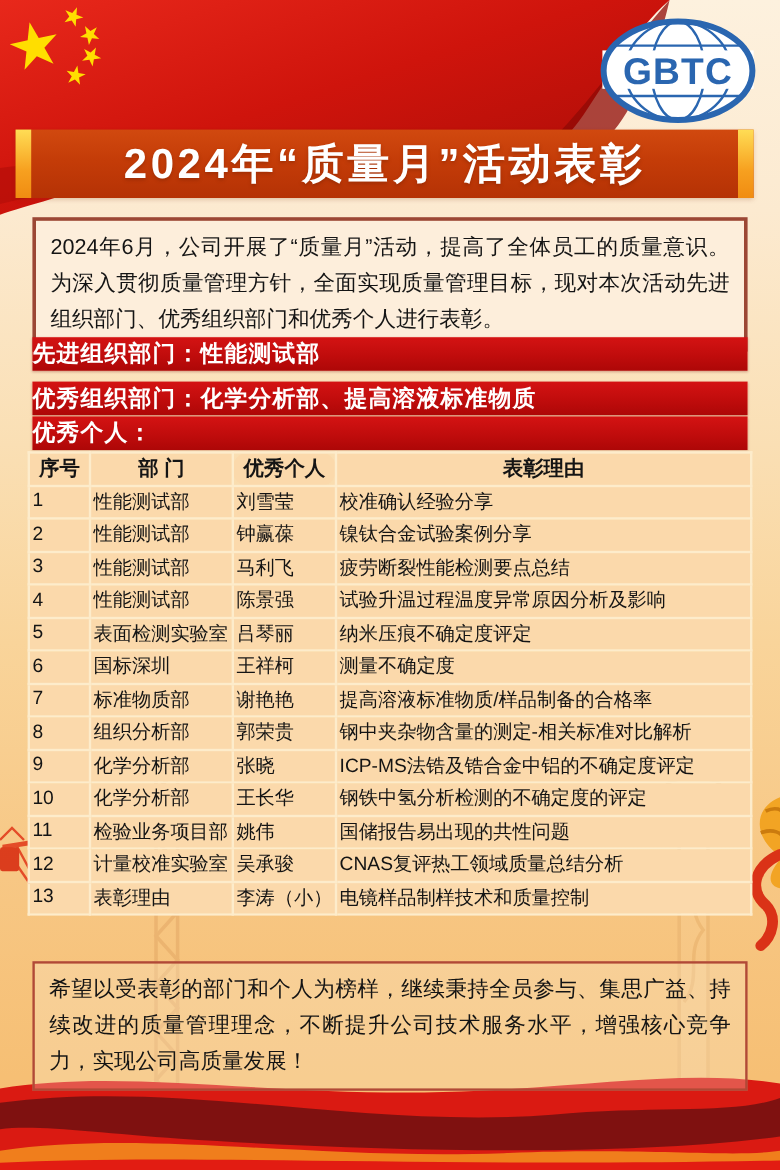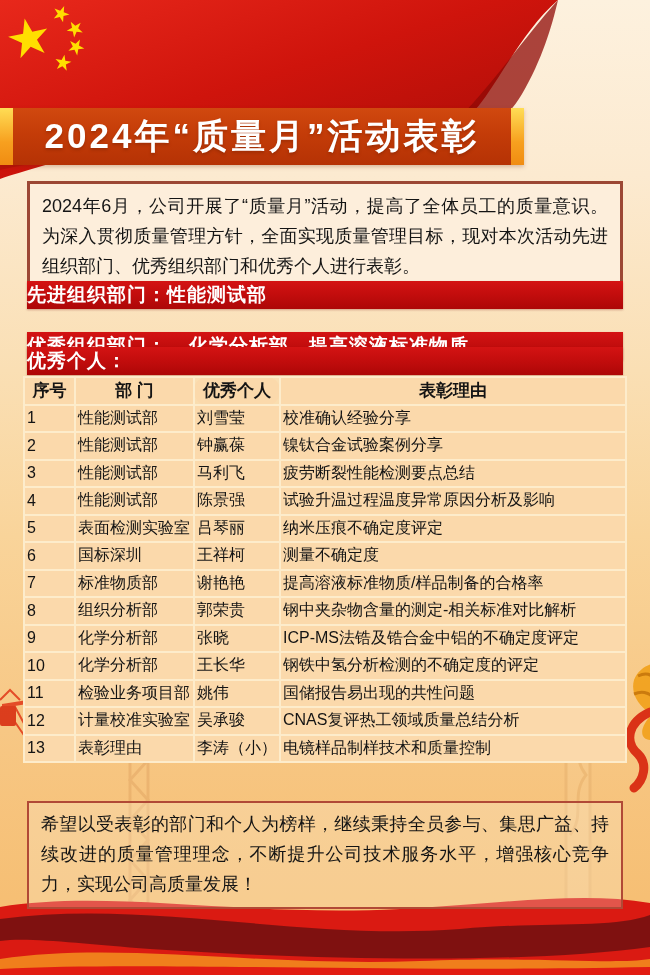--- a/index.html
+++ b/index.html
@@ -11,21 +11,21 @@
     background:linear-gradient(180deg,#fdf1de 0%,#fcead0 18%,#fadfb4 38%,#f9d49a 55%,#f7c784 75%,#f6bf74 92%,#f6bd70 100%);
   }
   
   .flag-svg{position:absolute;top:0;left:0;z-index:1;}
   
   .logo{position:absolute;top:14px;right:18px;width:134px;z-index:2;text-align:center;}
   .logo-sub{margin-top:4px;font-size:19px;font-weight:bold;letter-spacing:.5px;color:#15181d;}
   .logo-sub .accent{color:#f08c1e;}
   
   .title-banner{
-    position:absolute;top:108px;left:0;width:524px;height:57px;z-index:2;
+    position:absolute;top:108px;left:13px;width:615px;height:57px;z-index:2;
     background:linear-gradient(180deg,#d1490f 0%,#c43c08 45%,#b53205 100%);
     display:flex;align-items:center;justify-content:center;
     box-shadow:0 2px 4px rgba(120,40,0,.25);
   }
   .title-banner::before,.title-banner::after{
     content:"";position:absolute;top:0;bottom:0;width:13px;
     background:linear-gradient(180deg,#ffdd55,#f7a01f 60%,#f08c12);
   }
   .title-banner::before{left:0;}
   .title-banner::after{right:0;}
@@ -45,21 +45,21 @@
   
   .banner{
     position:absolute;left:27px;width:596px;height:28px;z-index:2;
     box-sizing:border-box;
     background:linear-gradient(180deg,#d41313 0%,#c00c0c 55%,#ad0707 100%);
     color:#fff;font-size:19px;font-weight:bold;
     display:flex;align-items:center;letter-spacing:1px;
     box-shadow:0 1px 2px rgba(120,0,0,.3);
   }
   .banner-1{top:281px;}
-  .banner-2{top:332px;gap:22px;}
+  .banner-2{top:318px;}
   .banner-3{top:347px;}
   
   .award-table{
     position:absolute;top:376px;left:23px;width:604px;z-index:2;
     border-collapse:collapse;table-layout:fixed;
   }
   .award-table th,.award-table td{
     border:2px solid #fdeccb;
     background:#fbd9ab;
     vertical-align:middle;
@@ -107,20 +107,36 @@
     <path d="M0 140 C60 132 150 146 230 152 C160 162 70 152 0 170 Z" fill="#b00e08" opacity="0.6"></path>
     <g fill="#ffde00">
       <path transform="translate(29,39) scale(21) rotate(-12)" d="M0,-1 L0.2245,-0.309 L0.9511,-0.309 L0.3633,0.118 L0.5878,0.809 L0,0.382 L-0.5878,0.809 L-0.3633,0.118 L-0.9511,-0.309 L-0.2245,-0.309 Z"></path>
       <path transform="translate(61,14) scale(8.5) rotate(22)" d="M0,-1 L0.2245,-0.309 L0.9511,-0.309 L0.3633,0.118 L0.5878,0.809 L0,0.382 L-0.5878,0.809 L-0.3633,0.118 L-0.9511,-0.309 L-0.2245,-0.309 Z"></path>
       <path transform="translate(75,29) scale(8.5) rotate(42)" d="M0,-1 L0.2245,-0.309 L0.9511,-0.309 L0.3633,0.118 L0.5878,0.809 L0,0.382 L-0.5878,0.809 L-0.3633,0.118 L-0.9511,-0.309 L-0.2245,-0.309 Z"></path>
       <path transform="translate(76,47) scale(8.5) rotate(28)" d="M0,-1 L0.2245,-0.309 L0.9511,-0.309 L0.3633,0.118 L0.5878,0.809 L0,0.382 L-0.5878,0.809 L-0.3633,0.118 L-0.9511,-0.309 L-0.2245,-0.309 Z"></path>
       <path transform="translate(63,63) scale(8.5) rotate(10)" d="M0,-1 L0.2245,-0.309 L0.9511,-0.309 L0.3633,0.118 L0.5878,0.809 L0,0.382 L-0.5878,0.809 L-0.3633,0.118 L-0.9511,-0.309 L-0.2245,-0.309 Z"></path>
     </g>
   </svg>
 
+  <div class="logo">
+    <svg width="134" height="90" viewBox="0 0 134 90">
+      <ellipse cx="67" cy="45" rx="62" ry="41" fill="#ffffff"></ellipse>
+      <g stroke="#2a66b0" stroke-width="2" fill="none">
+        <ellipse cx="67" cy="45" rx="22" ry="41"></ellipse>
+        <ellipse cx="67" cy="45" rx="44" ry="41"></ellipse>
+        <line x1="12" y1="24" x2="122" y2="24"></line>
+        <line x1="5" y1="45" x2="129" y2="45"></line>
+        <line x1="12" y1="66" x2="122" y2="66"></line>
+      </g>
+      <rect x="4" y="28" width="126" height="32" fill="#ffffff"></rect>
+      <ellipse cx="67" cy="45" rx="62" ry="41" fill="none" stroke="#2a66b0" stroke-width="5"></ellipse>
+      <text x="67" y="56" text-anchor="middle" font-family="Liberation Sans, sans-serif" font-size="31" font-weight="bold" fill="#2a66b0" letter-spacing="1">GBTC</text>
+    </svg>
+    <div class="logo-sub"><span>国</span><span class="accent">标</span><span>检验认证</span></div>
+  </div>
 
   <div class="title-banner">
     <span class="title-text">2024年“质量月”活动表彰</span>
   </div>
 
   <div class="intro-box">
     <span>2024年6月，公司开展了“质量月”活动，提高了全体员工的质量意识。为深入贯彻质量管理方针，全面实现质量管理目标，现对本次活动先进组织部门、优秀组织部门和优秀个人进行表彰。</span>
   </div>
 
   <div class="banner banner-1">

